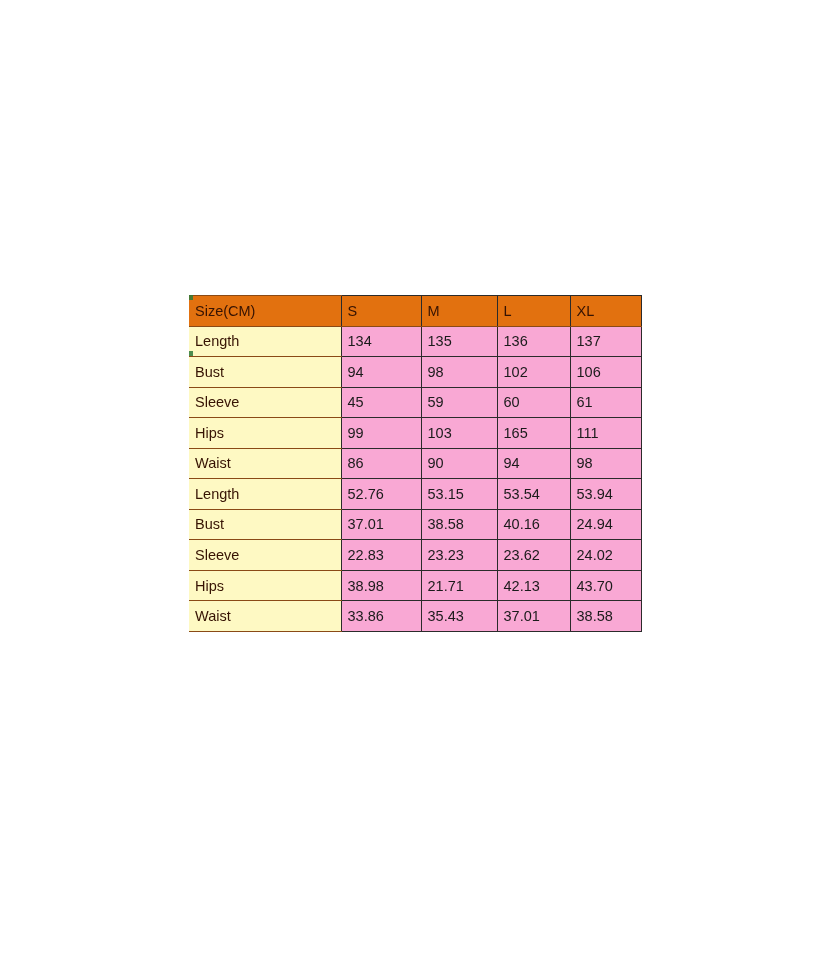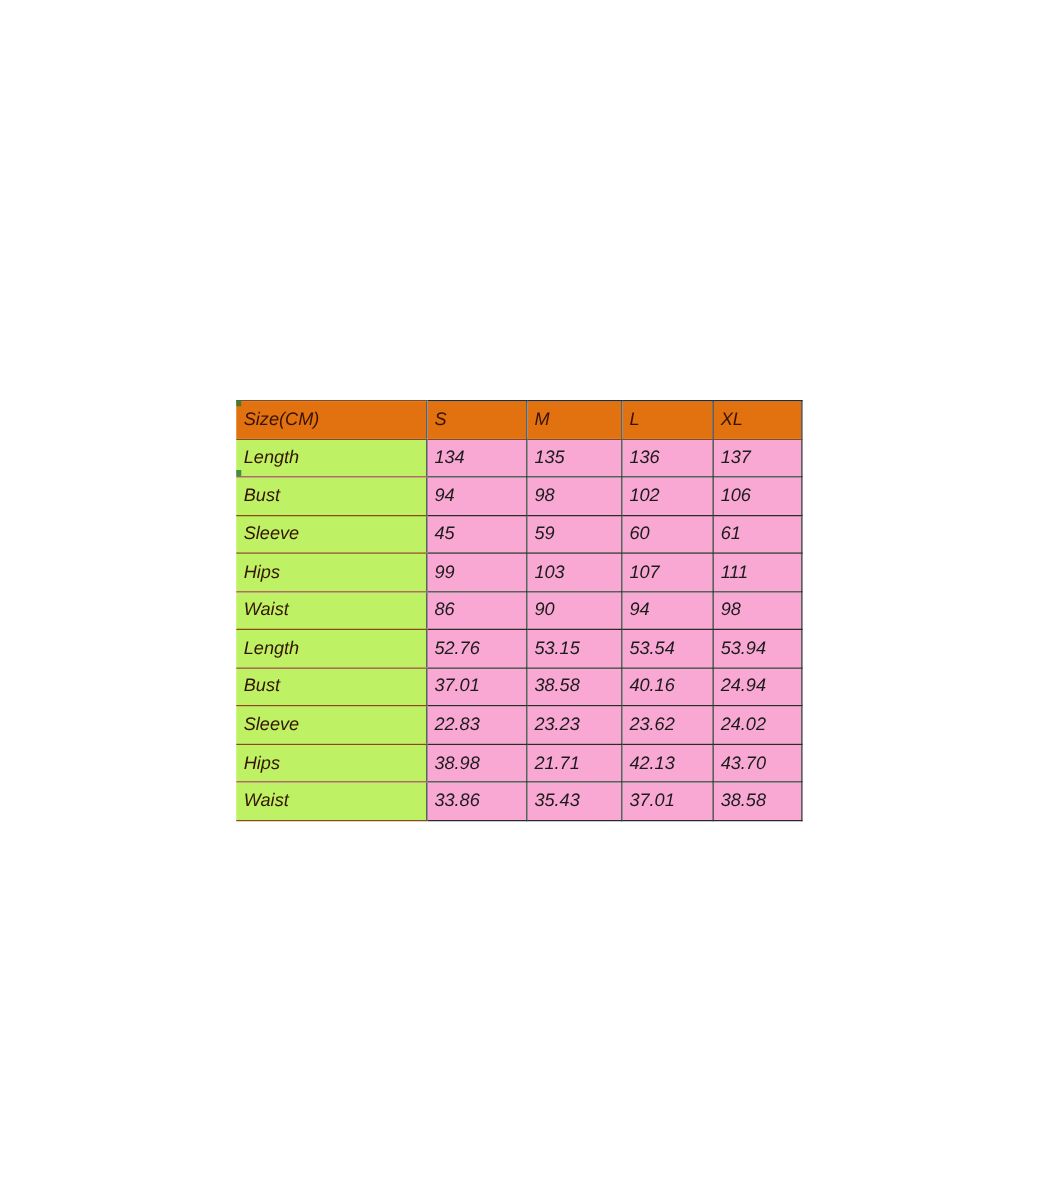--- a/index.html
+++ b/index.html
@@ -12,24 +12,23 @@
     height: 960px;
     background: #ffffff;
     font-family: "Liberation Sans", sans-serif;
     position: relative;
     overflow: hidden;
   }
 
   #size-chart-wrap {
     position: absolute;
     left: 189px;
-    top: 320px;
+    top: 295px;
     width: 452px;
     height: 337px;
-    font-style: italic;
   }
 
   table.size-chart {
     border-collapse: collapse;
     table-layout: fixed;
     width: 452px;
     height: 337px;
     background: #ffffff;
   }
 
@@ -45,21 +44,21 @@
     font-size: 14.5px;
     line-height: 28px;
     vertical-align: middle;
     white-space: nowrap;
     overflow: hidden;
     box-sizing: border-box;
   }
 
   
   td.lbl {
-    background: #bef264;
+    background: #fef9c3;
     color: #361303;
     border-bottom: 1px solid #8a4a16;
   }
 
   
   td.val {
     background: #f9a8d4;
     color: #1b1b1b;
     border: 1px solid #2b2b2b;
     border-top-width: 1px;
@@ -147,21 +146,21 @@
         <td class="val">45</td>
         <td class="val">59</td>
         <td class="val">60</td>
         <td class="val">61</td>
       </tr>
 
       <tr>
         <td class="lbl">Hips</td>
         <td class="val">99</td>
         <td class="val">103</td>
-        <td class="val">107</td>
+        <td class="val">165</td>
         <td class="val">111</td>
       </tr>
 
       <tr>
         <td class="lbl">Waist</td>
         <td class="val">86</td>
         <td class="val">90</td>
         <td class="val">94</td>
         <td class="val">98</td>
       </tr>

